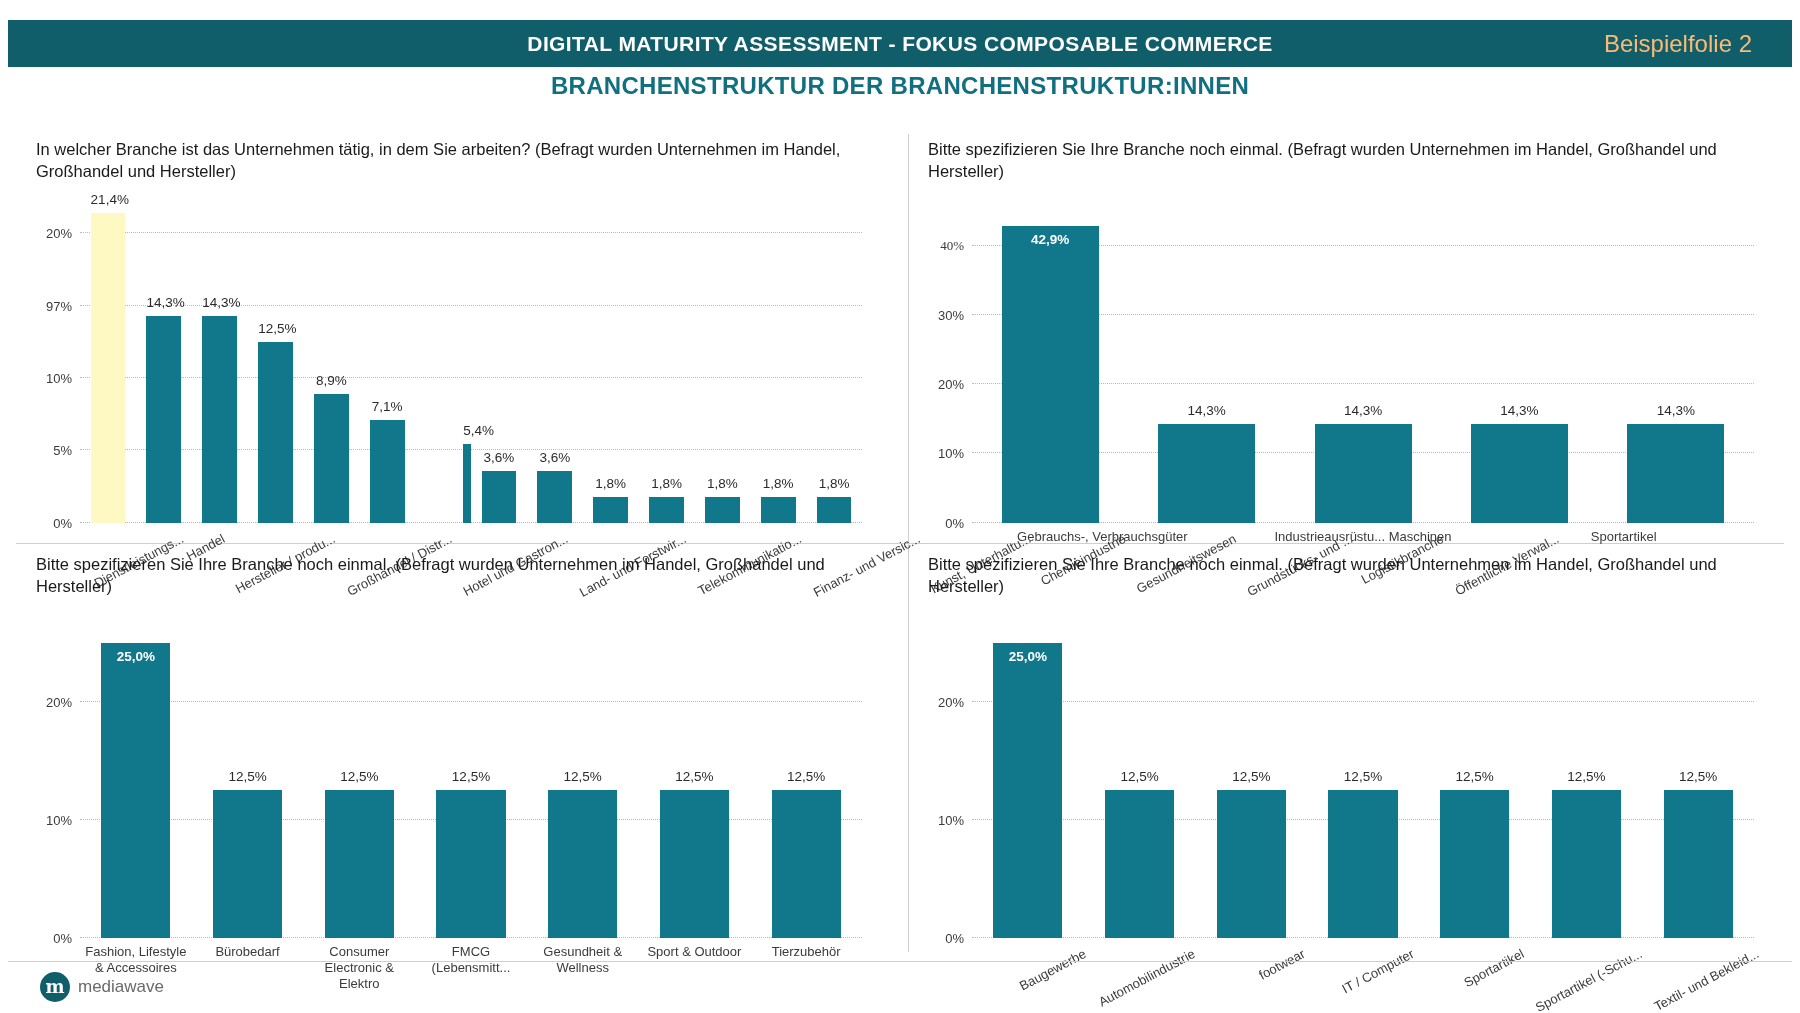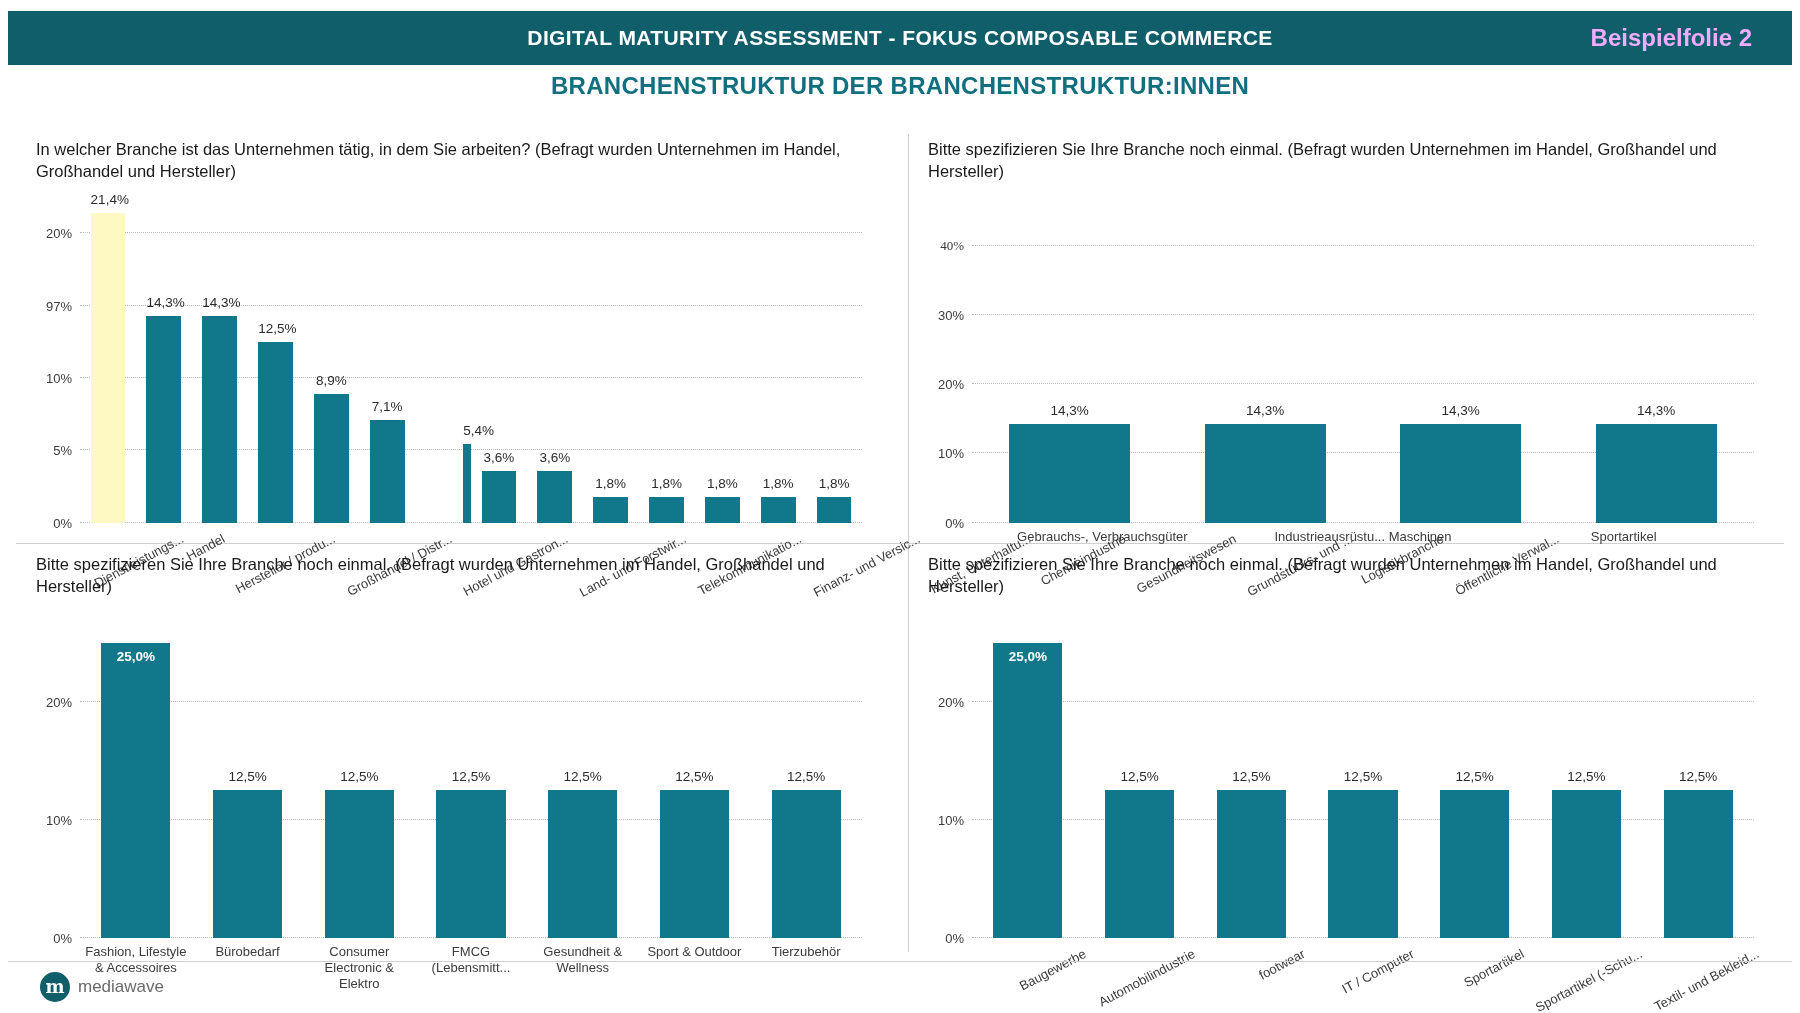--- a/index.html
+++ b/index.html
@@ -11,41 +11,41 @@
     overflow: hidden;
   }
   .slide {
     position: relative;
     width: 1800px; height: 1013px;
     background: #ffffff;
   }
   
   .header-bar {
     position: absolute;
-    left: 8px; top: 11px;
-    width: 1784px; height: 54px;
+    left: 8px; top: 20px;
+    width: 1784px; height: 47px;
     background: #115E6B;
     display: flex;
     align-items: center;
     justify-content: center;
   }
   .header-title {
     color: #ffffff;
     font-size: 21px;
     font-weight: bold;
     letter-spacing: .4px;
     text-align: center;
   }
   .header-badge {
     position: absolute;
     right: 40px; top: 50%;
     transform: translateY(-50%);
-    color: #f0abfc;
+    color: #fdba74;
     font-size: 24px;
-    font-weight: bold;
+    font-weight: normal;
   }
   .subtitle {
     position: absolute;
     left: 0; top: 72px;
     width: 1800px;
     text-align: center;
     color: #11707F;
     font-size: 24px;
     font-weight: bold;
     letter-spacing: .3px;
@@ -344,20 +344,25 @@
               <span class="ytick">20%</span>
             </div>
             <div class="gridline" style="bottom: 65.2174%;">
               <span class="ytick">30%</span>
             </div>
             <div class="gridline" style="bottom: 86.9565%; font-family: Liberation Serif, serif;">
               <span class="ytick">40%</span>
             </div>
             <div class="bars">
               <div class="barcell">
+                <div class="bar" style="height: 93.2609%; background: rgb(16, 120, 138);">
+                  <div class="vlabel inside">42,9%</div>
+                </div>
+              </div>
+              <div class="barcell">
                 <div class="bar" style="height: 31.087%; background: rgb(16, 120, 138);">
                   <div class="vlabel">14,3%</div>
                 </div>
               </div>
               <div class="barcell">
                 <div class="bar" style="height: 31.087%; background: rgb(16, 120, 138);">
                   <div class="vlabel">14,3%</div>
                 </div>
               </div>
               <div class="barcell">

